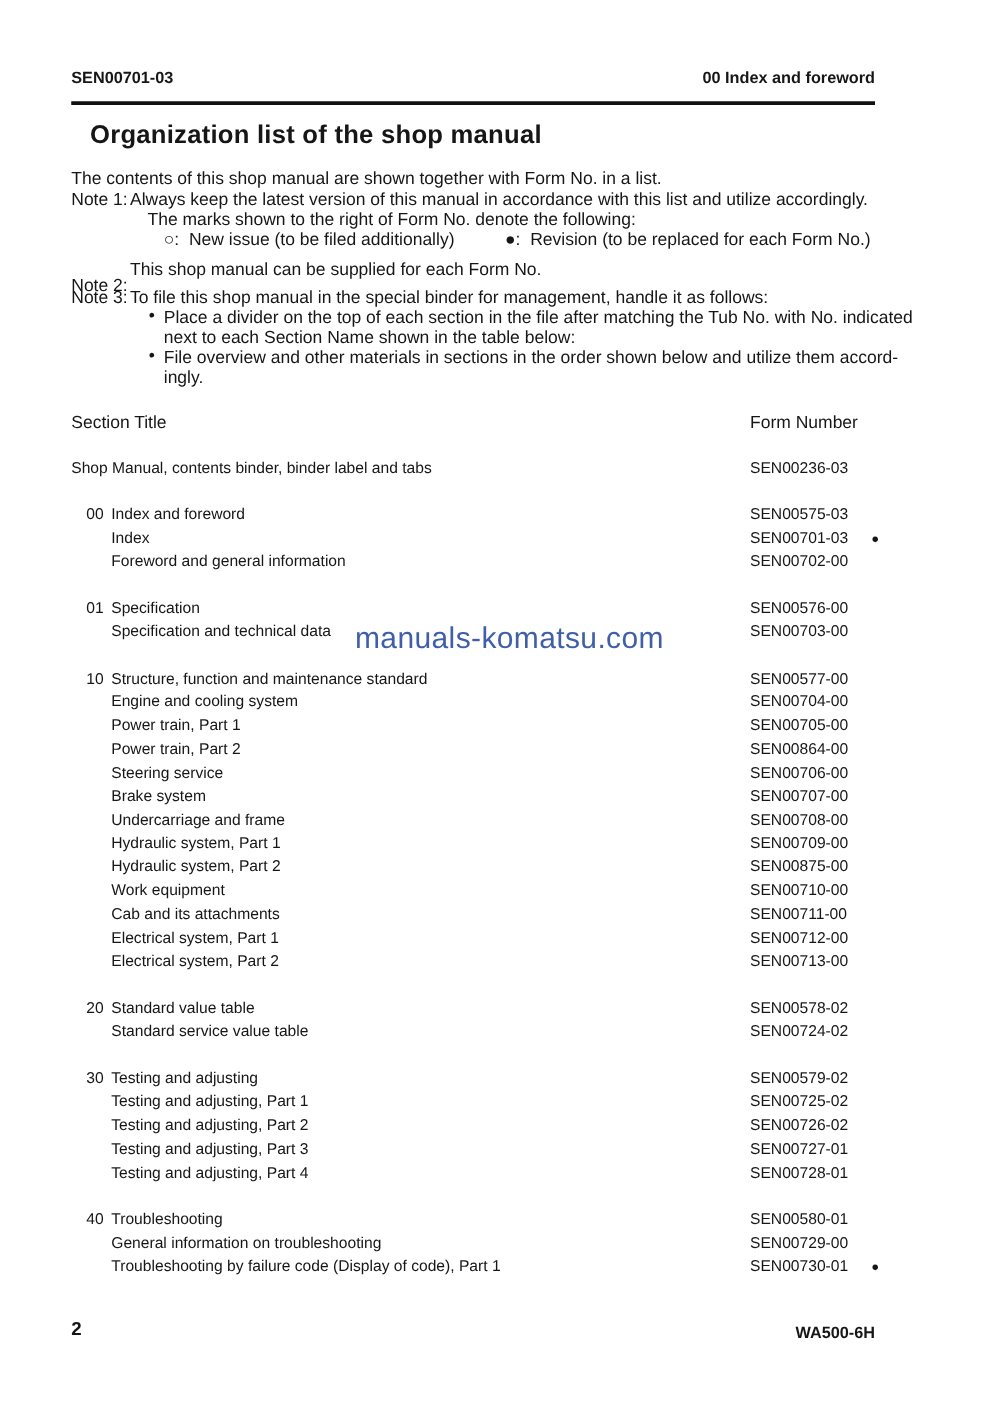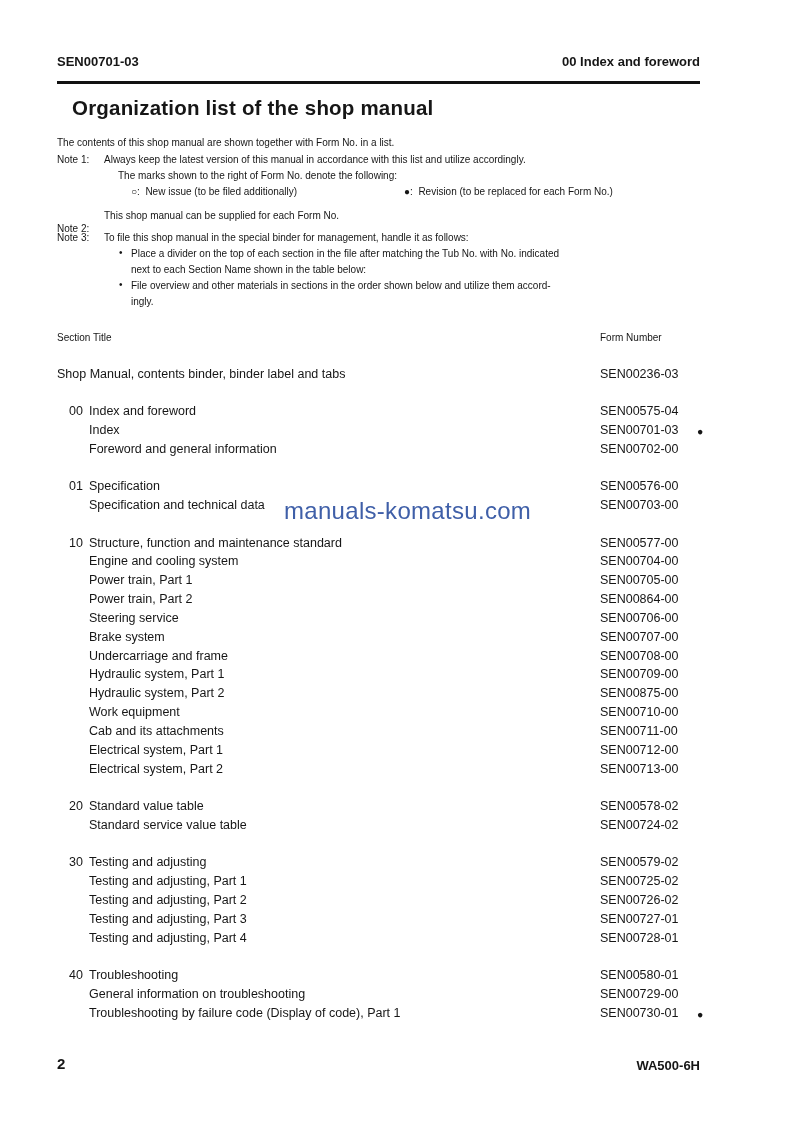--- a/index.html
+++ b/index.html
@@ -7,21 +7,21 @@
     position:relative;
     width:793px;height:1122px;
     background:#ffffff;
     color:#161616;
     font-family:"Liberation Sans", sans-serif;
     overflow:hidden;
   }
   .abs{position:absolute;white-space:nowrap;}
   .b{font-weight:bold;}
   .fs13{font-size:13px;}
-  .fs12{font-size:10px;line-height:15.5px;}
+  .fs12{font-size:14px;line-height:15.5px;}
 
   .hdr-left{left:57px;top:54px;}
   .hdr-right{right:93px;top:54px;text-align:right;}
   .hdr-rule{left:57px;top:81px;width:643px;height:2.5px;background:#111;}
 
   .doc-title{left:57px;top:96px;font-size:20.5px;font-weight:bold;letter-spacing:.2px;margin-left:15px;}
 
   .intro{left:57px;top:135px;}
   .n1-label{left:57px;top:152px;}
   .n1-l1{left:104px;top:152px;}
@@ -104,21 +104,21 @@
       <div class="group first">
         <div class="row">
           <span class="label none">Shop Manual, contents binder, binder label and tabs</span>
           <span class="form">SEN00236-03</span>
         </div>
       </div>
       <div class="group">
         <div class="row">
           <span class="num">00</span>
           <span class="label ">Index and foreword</span>
-          <span class="form">SEN00575-04</span>
+          <span class="form">SEN00575-03</span>
         </div>
         <div class="row">
           <span class="label ">Index</span>
           <span class="form">SEN00701-03</span>
           <span class="mark">●</span>
         </div>
         <div class="row">
           <span class="label ">Foreword and general information</span>
           <span class="form">SEN00702-00</span>
         </div>

